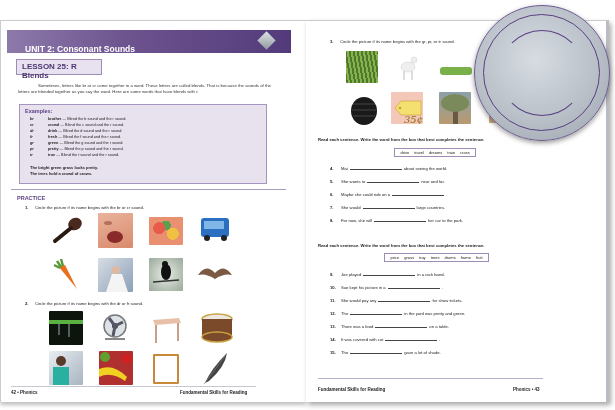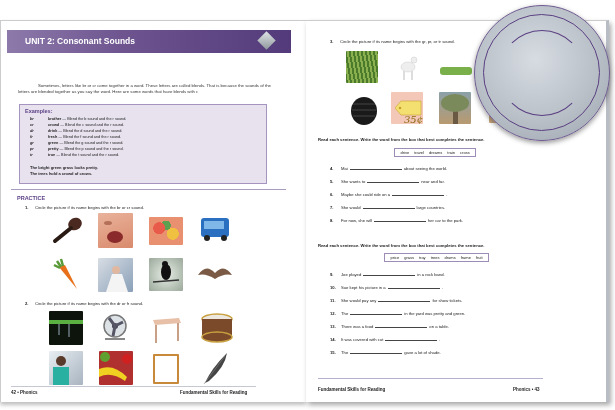--- a/index.html
+++ b/index.html
@@ -9,21 +9,21 @@
   .spread { position: absolute; left: 0; top: 20px; width: 610px; height: 385px; }
 
   .page { position: absolute; top: 0; background: #fff; }
   .page-left { left: 0; width: 306px; height: 382px; border-top: 1px solid #ccc; border-left: 1px solid #ccc;
                box-shadow: 0 3px 4px rgba(0,0,0,0.25); }
   .page-right { left: 306px; width: 303px; height: 382px; border-top: 1px solid #ccc; border-right: 3px solid #b8bcc4;
                box-shadow: 2px 3px 5px rgba(0,0,0,0.35); }
 
   .unit-banner { position: absolute; left: 6px; top: 9px; width: 284px; height: 23px;
                  background: linear-gradient(90deg, #8d7aaa 0%, #6e5590 40%, #533a7a 100%);
-                 color: #fff; font-size: 8.5px; font-weight: bold; padding: 6px 0 0 18px; }
+                 color: #fff; font-size: 8.5px; font-weight: bold; padding: 14px 0 0 18px; }
   .diamond { position: absolute; right: 18px; top: 4px; width: 13px; height: 13px;
              background: linear-gradient(135deg, #e0e4e6, #8e989c); transform: rotate(45deg); }
 
   .lesson-box { position: absolute; left: 15px; top: 38px; width: 86px; height: 16px; background: #e8e1ef;
                 border: 1px solid #9d8cb6; font-size: 8px; font-weight: bold; color: #4c3570; padding: 2px 0 0 5px; }
 
   .intro { position: absolute; left: 17px; top: 62px; width: 265px; font-size: 4.3px; line-height: 6px; color: #333; text-indent: 20px; }
 
   .examples { position: absolute; left: 18px; top: 83px; width: 248px; height: 80px; background: #e8e2ef;
               border: 1px solid #a694c0; }
@@ -66,20 +66,21 @@
 <body>
 
 <div class="spread">
 
   <div class="page page-left">
     <div class="unit-banner">
       <span>UNIT 2: Consonant Sounds</span>
       <div class="diamond"></div>
     </div>
 
+    <div class="lesson-box">LESSON 25: R Blends</div>
 
     <div class="intro">Sometimes, letters like br or cr come together in a word. These letters are called blends. That is because the sounds of the letters are blended together as you say the word. Here are some words that have blends with r.</div>
 
     <div class="examples">
       <div class="examples-title">Examples:</div>
       <div class="ex-row" style="top:12px"><span class="ex-blend">br</span><b>brother</b> — <span>Blend the b sound and the r sound.</span></div>
       <div class="ex-row" style="top:18px"><span class="ex-blend">cr</span><b>crowd</b> — <span>Blend the c sound and the r sound.</span></div>
       <div class="ex-row" style="top:24px"><span class="ex-blend">dr</span><b>drink</b> — <span>Blend the d sound and the r sound.</span></div>
       <div class="ex-row" style="top:30px"><span class="ex-blend">fr</span><b>fresh</b> — <span>Blend the f sound and the r sound.</span></div>
       <div class="ex-row" style="top:36px"><span class="ex-blend">gr</span><b>green</b> — <span>Blend the g sound and the r sound.</span></div>

